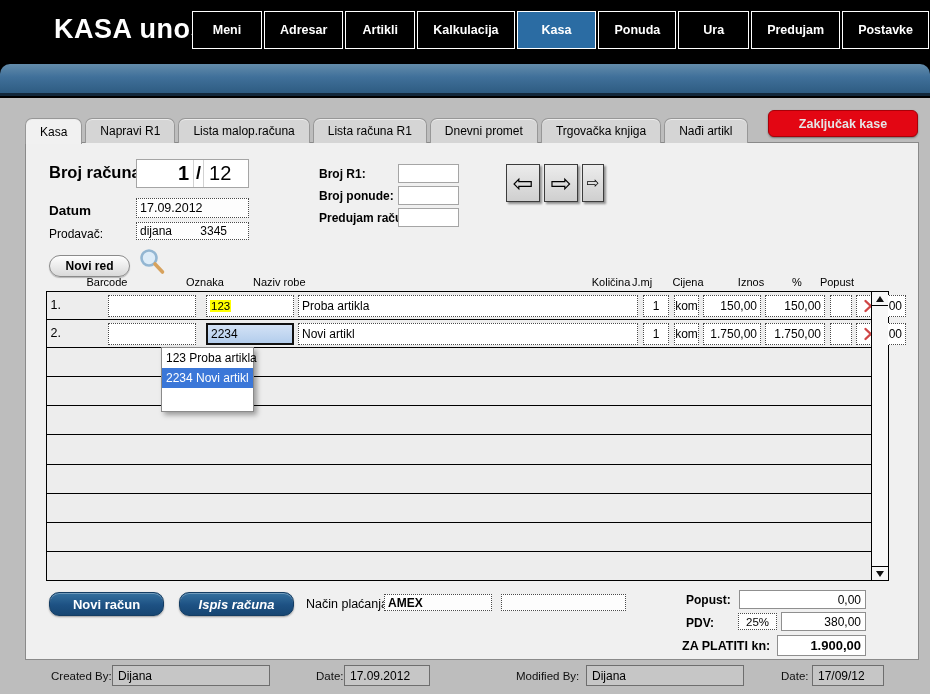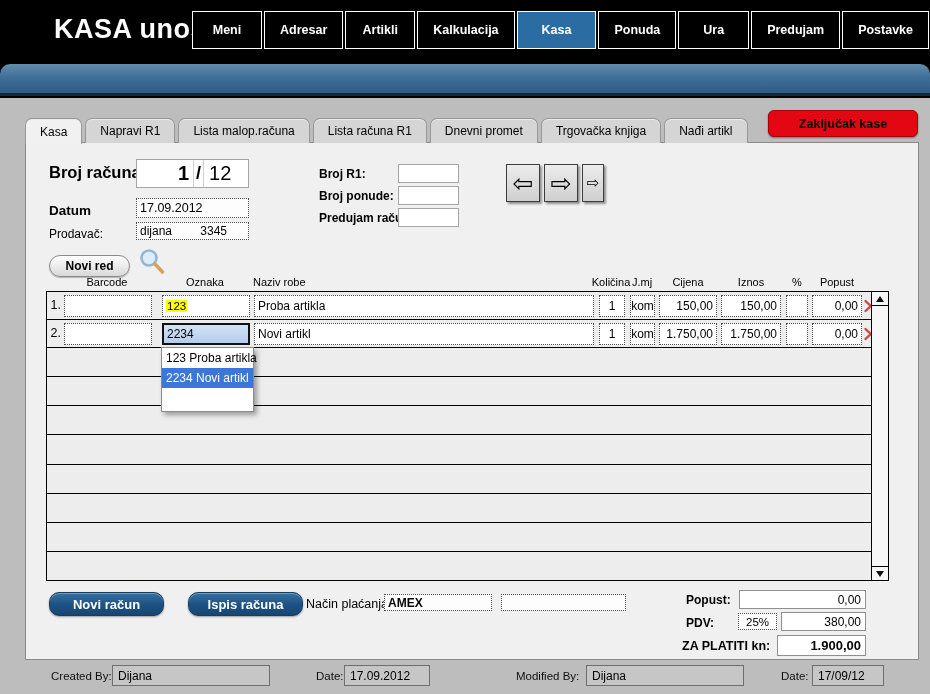--- a/index.html
+++ b/index.html
@@ -16,21 +16,21 @@
   .menu-btn.wide { padding:0 24px; }
   .menu-btn.active { background:#2b6ca3; }
 
   
   .blue-bar { position:absolute; left:0; top:64px; width:930px; height:32px;
               background:linear-gradient(180deg,#638cab 0%,#40709a 45%,#2e5c82 100%);
               border-radius:10px 10px 0 0; border-bottom:3px solid #13283a; }
 
   
   .red-btn { position:absolute; left:768px; top:110px; width:150px; height:27px; background:#e30613;
-             border:1px solid #a80008; border-radius:6px; color:#000000; font-weight:bold; font-size:12.5px;
+             border:1px solid #a80008; border-radius:6px; color:#e5e5e5; font-weight:bold; font-size:12.5px;
              display:flex; align-items:center; justify-content:center; box-shadow:0 1px 2px rgba(0,0,0,.4); cursor:pointer; }
 
   
   .tabs { position:absolute; left:25px; top:118px; display:flex; gap:3px; height:25px; z-index:3; }
   .tab { display:flex; align-items:center; justify-content:center; padding:0 14px; background:#d5d5d5;
          border:1px solid #979797; border-bottom:none; border-radius:7px 7px 0 0; font-size:12px; color:#000;
          height:25px; cursor:pointer; box-shadow:inset 0 1px 0 #ececec; }
   .tab.active { background:#f1f1f1; height:26px; z-index:4; font-weight:normal; }
 
   
@@ -63,21 +63,21 @@
 
   
   .col-headers { position:absolute; top:133px; left:0; width:894px; height:14px; font-size:11px; }
   .col-headers span { position:absolute; text-align:center; }
   .grid { position:absolute; left:20px; top:148px; width:843px; height:290px; background:#ededed; border:1px solid #000; }
   .grid-rows { position:absolute; left:0; top:0; right:17px; bottom:0; display:flex; flex-direction:column; }
   .trow { position:relative; height:28px; border-bottom:1px solid #000; flex:none; }
   .trow.empty { flex:1; height:auto; }
   .trow.empty:last-child { border-bottom:none; }
   .cell { position:absolute; top:3px; height:22px; background:#fff; border:1px dotted #4a4a4a; font-size:12px;
-          display:flex; align-items:center; padding:0 3px; }
+          display:flex; align-items:center; padding:0 3px;margin-left:44px; }
   .cell.num { justify-content:flex-end; }
   .cell.ctr { justify-content:center; }
   .rownum { position:absolute; left:0; top:6px; width:14px; text-align:right; font-size:12.5px; }
   .hl-yellow { background:#ffff00; font-size:11.5px; padding:0 1px; }
   .oz-sel { background:linear-gradient(180deg,#d3e2f6,#b3cdec); border:2px solid #111; }
   .delx { position:absolute; left:816px; top:6px; width:16px; height:16px; cursor:pointer; }
 
   
   .sbar { position:absolute; right:0; top:0; bottom:0; width:17px; background:#f7f7f7; border-left:1px solid #000; }
   .sbar .btn-up { position:absolute; top:0; left:0; right:0; height:14px; border-bottom:1px solid #000; display:flex; align-items:center; justify-content:center; cursor:pointer; }
@@ -252,21 +252,21 @@
           </div>
       </div>
     </div>
 
     <div class="dropdown">
       <div class="dd-item">123 Proba artikla</div>
       <div class="dd-item selected">2234 Novi artikl</div>
     </div>
 
     <div class="blue-btn" style="left:23px;">Novi račun</div>
-    <div class="blue-btn" style="left:162px;">Ispis računa</div>
+    <div class="blue-btn" style="left:153px;font-style:italic;">Ispis računa</div>
 
     <div class="lbl" style="left:280px; top:454px; font-size:12.5px;">Način plaćanja:</div>
     <div class="dotted" style="left:358px; top:451px; width:108px; height:17px; font-weight:bold; font-size:12px;">AMEX</div>
     <div class="dotted" style="left:475px; top:451px; width:125px; height:17px;"></div>
 
     <div class="lbl b" style="left:660px; top:450px; font-size:12px;">Popust:</div>
     <div class="tot-box" style="left:713px; top:447px; width:127px; height:19px;">0,00</div>
 
     <div class="lbl b" style="left:660px; top:473px; font-size:12px;">PDV:</div>
     <div class="dotted" style="left:712px; top:470px; width:39px; height:17px; justify-content:center; font-size:11.5px;">25%</div>

